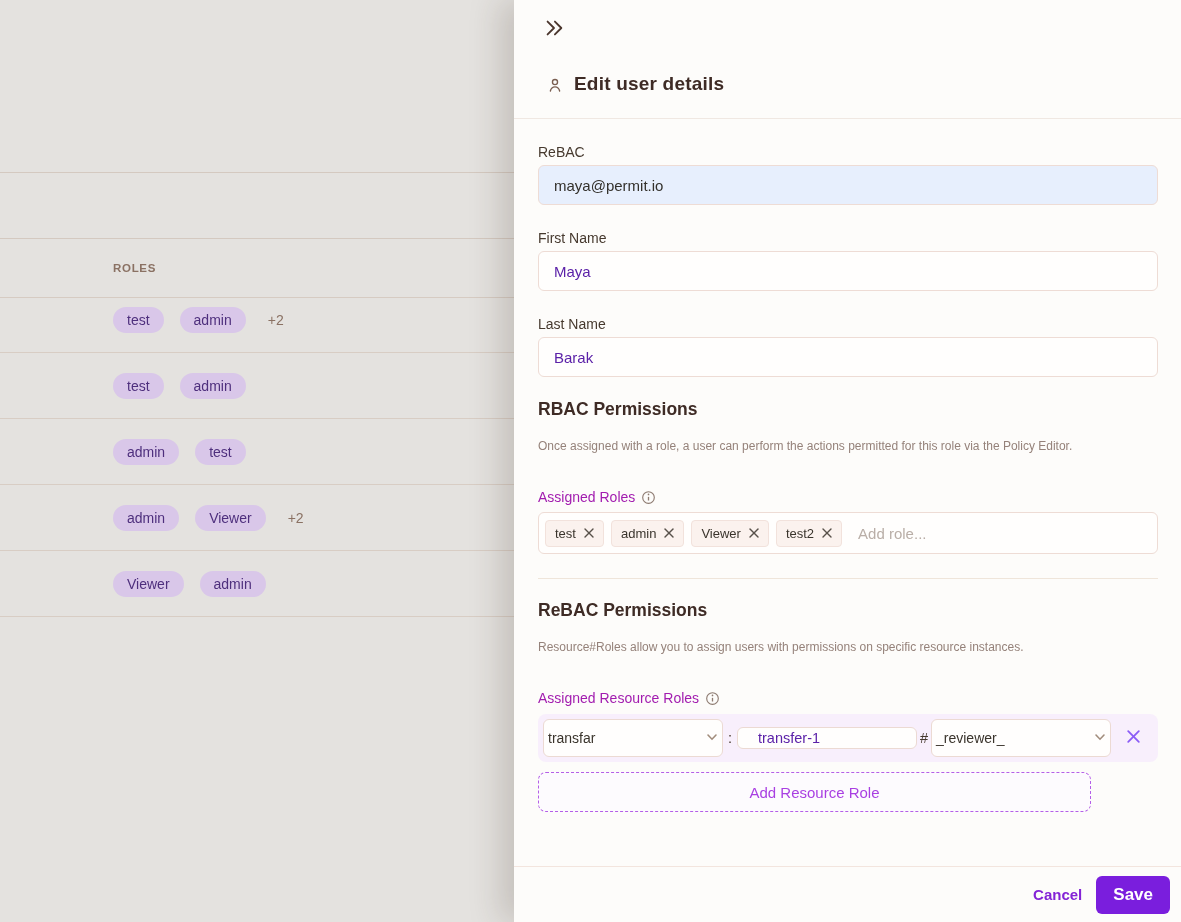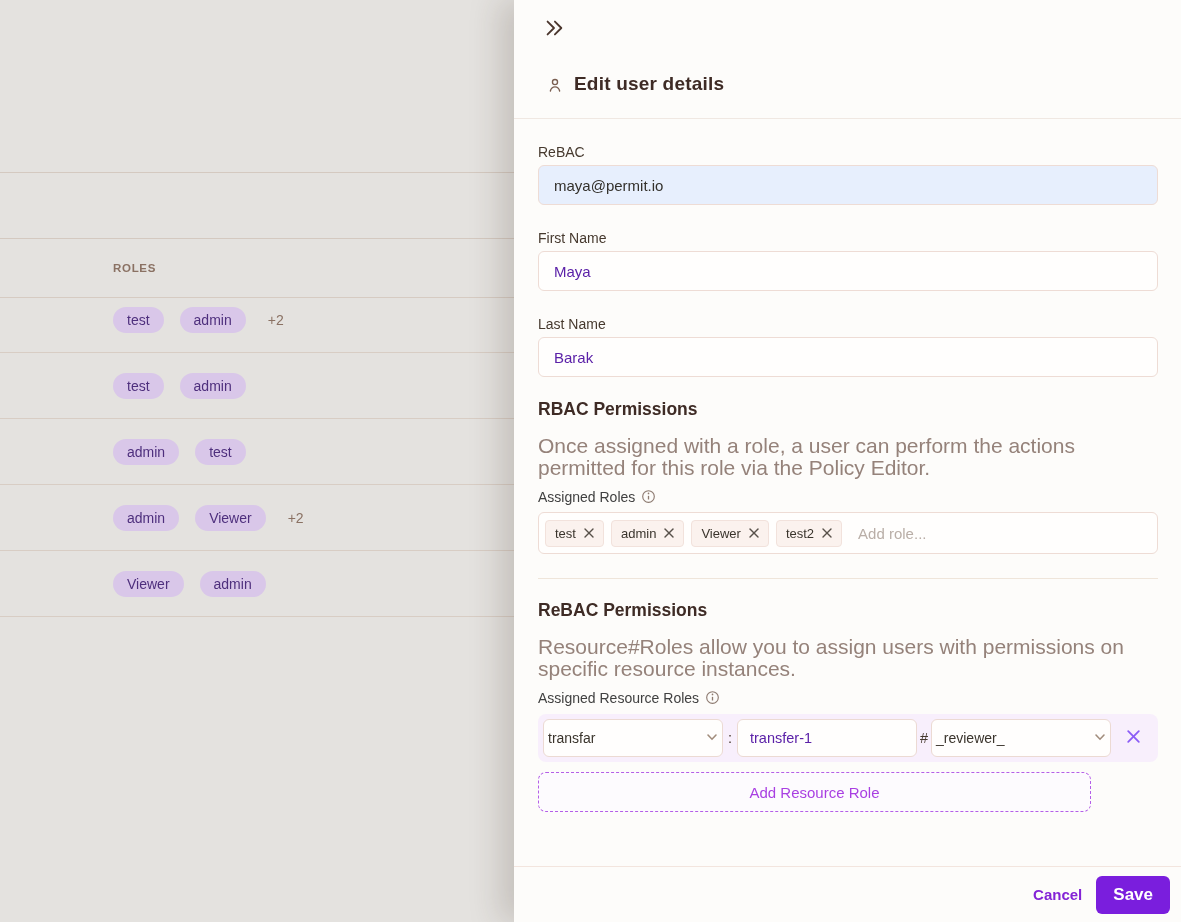--- a/index.html
+++ b/index.html
@@ -52,24 +52,24 @@
     border:1px solid #eedcd5; border-radius:6px; padding:0 15px;
     font-size:15px; font-family:"Liberation Sans",sans-serif;
     background:#fffefd; outline:none;
   }
   .inp-email { top:165px; background:#e7effd; color:#34312c; }
   .inp-first { top:251px; color:#5b21a8; }
   .inp-last  { top:337px; color:#5b21a8; }
 
   .section-heading { position:absolute; left:24px; font-size:17.5px; font-weight:700; color:#3e2b25; }
   .h-rbac { top:399px; } .h-rebac { top:600px; }
-  .section-desc { position:absolute; left:24px; width:622px; font-size:21px; color:#95827a; line-height:22px; }
+  .section-desc { position:absolute; left:24px; width:622px; font-size:12px; color:#95827a; line-height:22px; }
   .d-rbac { top:435px; } .d-rebac { top:636px; }
 
-  .sub-label { position:absolute; left:24px; display:flex; align-items:flex-start; gap:6px; font-size:14px; color:#404040; }
+  .sub-label { position:absolute; left:24px; display:flex; align-items:flex-end; gap:6px; font-size:14px; color:#a21caf; }
   .sl-roles { top:489px; } .sl-rr { top:690px; }
   .info-icon { display:inline-flex; cursor:pointer; }
 
   .chips-box {
     position:absolute; left:24px; top:512px; width:620px; height:42px;
     border:1px solid #eedcd5; border-radius:6px;
     display:flex; align-items:center; padding:0 6px; gap:7px; background:#fffefd;
   }
   .chip {
     display:inline-flex; align-items:center; gap:8px;
@@ -91,22 +91,22 @@
     display:flex; align-items:center; padding:0 5px;
   }
   .rr-select {
     width:180px; height:38px; background:#fffefd;
     border:1px solid #ecdad3; border-radius:6px;
     display:flex; align-items:center; justify-content:space-between;
     padding:0 4px; font-size:14px; color:#3a342c; cursor:pointer; flex:0 0 auto;
   }
   .rr-sep { width:14px; text-align:center; color:#46392e; font-size:14.5px; flex:0 0 auto; }
   .rr-input {
-    width:180px; height:38px; border:1px solid #ecdad3; border-radius:6px;
-    padding:0 12px; font-size:14.5px; color:#5b21a8; background:#fffefd;
+    width:180px; height:22px; border:1px solid #ecdad3; border-radius:6px;
+    padding:0 20px; font-size:14.5px; color:#5b21a8; background:#fffefd;
     outline:none; flex:0 0 auto; font-family:"Liberation Sans",sans-serif;
   }
   .rr-remove { margin-left:auto; margin-right:11px; background:none; border:none; cursor:pointer; display:flex; }
 
   .add-rr-btn {
     position:absolute; left:24px; top:772px; width:553px; height:40px;
     border:1.5px dashed #b55fe8; border-radius:8px; background:#fdfbfe;
     color:#a93fe2; font-size:15px; font-family:Liberation Sans, sans-serif;
     display:flex; align-items:center; justify-content:center; cursor:pointer;
   }

